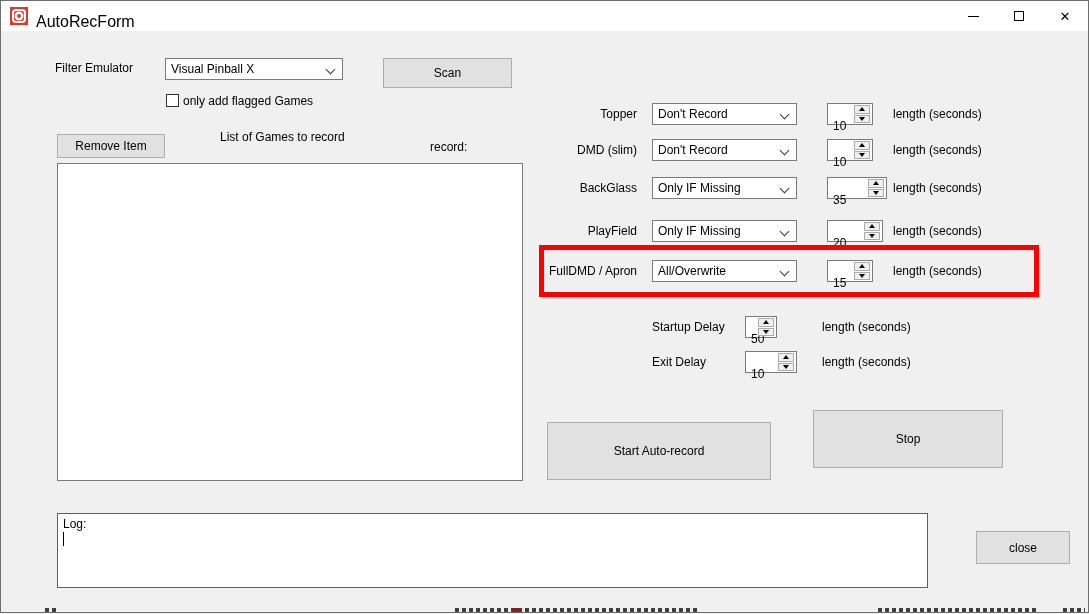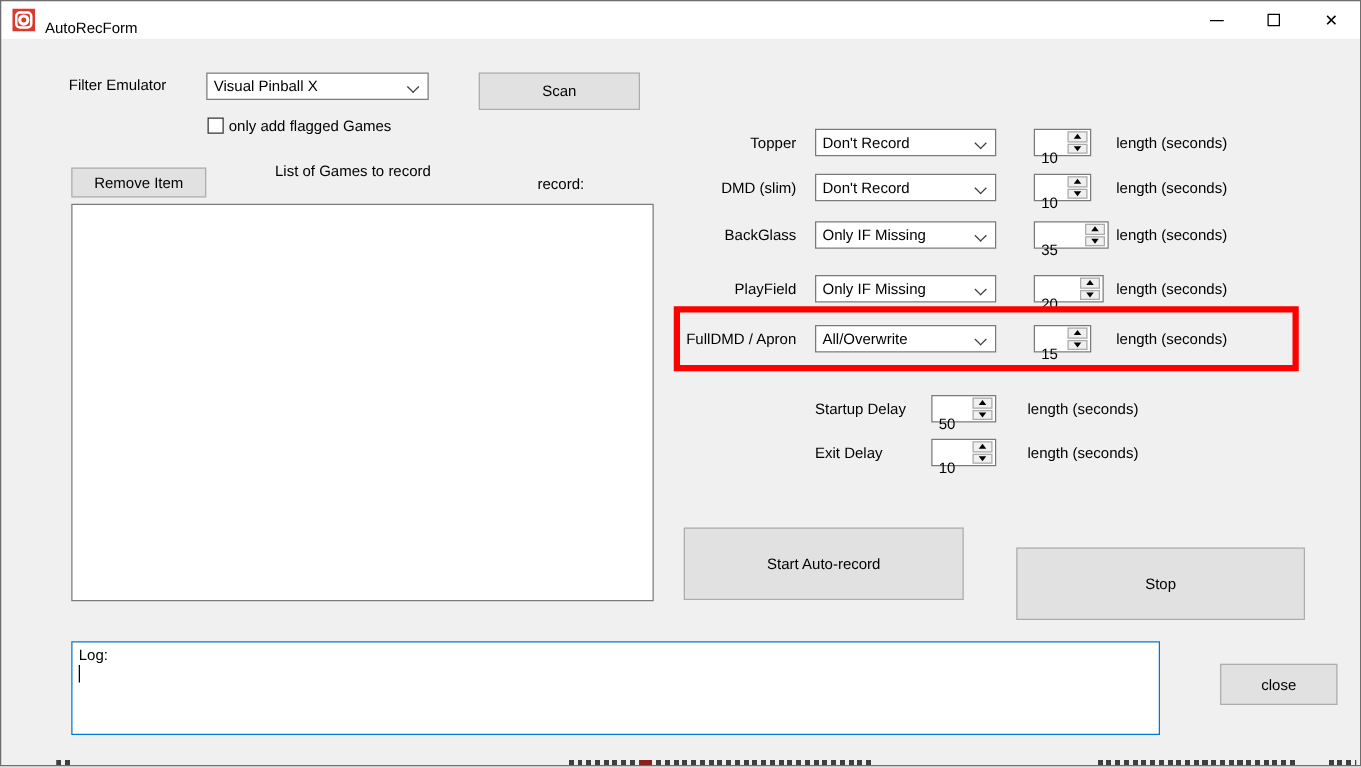--- a/index.html
+++ b/index.html
@@ -14,21 +14,21 @@
 
   
   .titlebar { position:absolute; left:1px; top:1px; width:1087px; height:30px;
     background:#ffffff; display:flex; align-items:center; z-index:5; }
   .app-icon { margin-left:9px; width:18px; height:18px; background:#d93a2b; position:relative; flex:0 0 auto; }
   .app-icon .ring { position:absolute; inset:2px; border:2px solid #fff; border-radius:4px; }
   .app-icon .dotring { position:absolute; left:50%; top:50%; transform:translate(-50%,-50%);
     width:9px; height:9px; border-radius:50%; background:#fff; }
   .app-icon .dot { position:absolute; left:50%; top:50%; transform:translate(-50%,-50%);
     width:4px; height:4px; border-radius:50%; background:#d93a2b; }
-  .title-text { margin-left:8px; font-size:12px;margin-top:12px; }
+  .title-text { margin-left:8px; font-size:16px;margin-top:12px; }
   .win-controls { margin-left:auto; display:flex; height:100%; }
   .win-btn { width:46px; height:100%; display:flex; align-items:center; justify-content:center; cursor:default; }
   .glyph-min { width:11px; height:1px; background:#000; }
   .glyph-max { width:10px; height:10px; border:1px solid #000; }
   .glyph-close { font-size:13px; line-height:1; }
 
   
   .label { position:absolute; white-space:nowrap; }
   .btn { position:absolute; background:#e1e1e1; border:1px solid #adadad;
     display:flex; align-items:center; justify-content:center; white-space:nowrap; }
@@ -193,21 +193,21 @@
         <span class="spin-btn">
           <span class="tri-down"></span>
         </span>
       </span>
   </div>
   <span class="unit-label" style="top:264px;">length (seconds)</span>
 
   <div class="highlight"></div>
 
   <span class="label" style="left:652px;top:320px;">Startup Delay</span>
-  <div class="spinner" style="left:745px;top:316px;width:52px;">
+  <div class="spinner" style="left:745px;top:316px;width:32px;">
     <span class="val">50</span>
     <span class="spin">
         <span class="spin-btn">
           <span class="tri-up"></span>
         </span>
         <span class="spin-btn">
           <span class="tri-down"></span>
         </span>
       </span>
   </div>
@@ -223,21 +223,21 @@
         <span class="spin-btn">
           <span class="tri-down"></span>
         </span>
       </span>
   </div>
   <span class="label" style="left:822px;top:355px;">length (seconds)</span>
 
   <div class="btn" style="left:547px;top:422px;width:224px;height:58px;">
     <span>Start Auto-record</span>
   </div>
-  <div class="btn" style="left:813px;top:438px;width:231px;height:58px;justify-content:center;">
+  <div class="btn" style="left:813px;top:410px;width:190px;height:58px;justify-content:center;">
     <span>Stop</span>
   </div>
 
   <div class="logbox">
     <div>Log:</div>
     <div class="caret"></div>
   </div>
   <div class="btn" style="left:976px;top:531px;width:94px;height:33px;">
     <span>close</span>
   </div>

